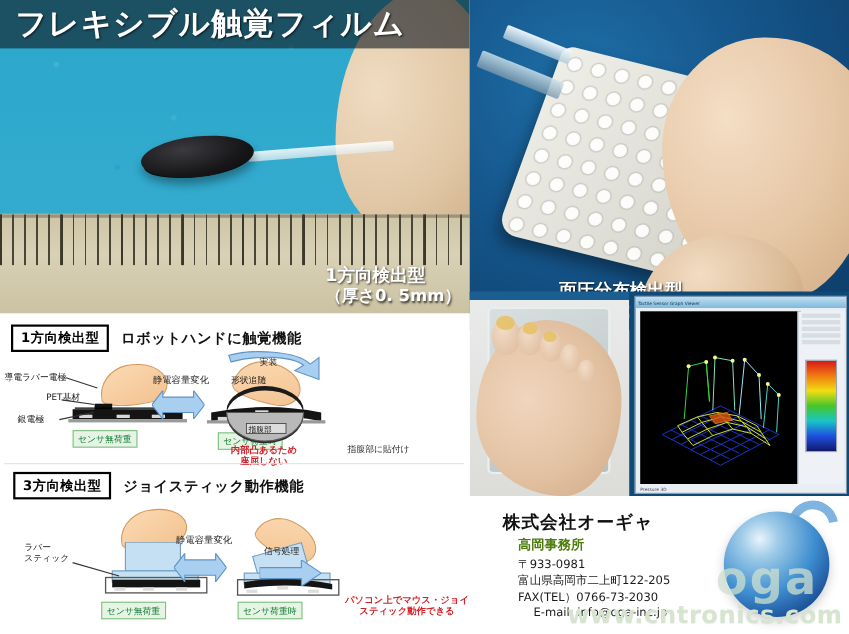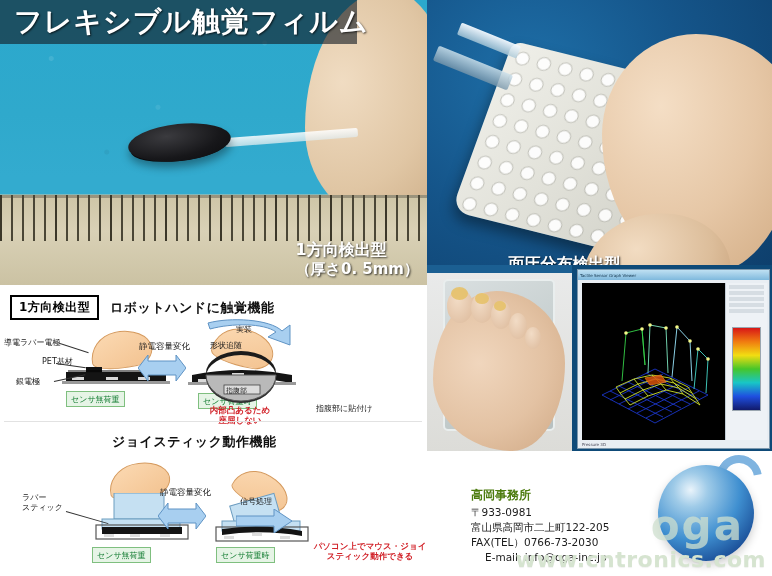--- a/index.html
+++ b/index.html
@@ -68,21 +68,21 @@
     transform: rotate(-4.5deg);
     border-radius: 2px;
   }
   .finger-tl {
     position:absolute; right:-28px; top:-10px; width:150px; height:230px;
     background: radial-gradient(ellipse at 25% 40%, #f0dcc2 0%, #e0c6a4 55%, #c9a982 100%);
     border-radius: 56% 44% 50% 50% / 60% 58% 42% 40%;
   }
   
   .banner {
-    position: absolute; left: 0; top: 0; width: 357px; height: 44px;
+    position: absolute; left: 0; top: 0; width: 427px; height: 44px;
     background: rgba(20,28,36,.62);
     display: flex; align-items: center;
   }
   .banner-title {
     color: #ffffff; font-size: 28px; font-weight: bold;
     letter-spacing: 1px; padding-left: 14px;
     text-shadow: 1px 1px 2px rgba(0,0,0,.7);
     white-space: nowrap;
   }
   .cap-tl {
@@ -437,20 +437,21 @@
     <div class="lbl-red" style="left:190px; top:120px; width:100px;">
       <span style="white-space:pre-line;">内部凸あるため
 座屈しない</span>
     </div>
 
     <div class="callout-line" style="left:288px; top:348px; width:0;"></div>
     <div class="lbl" style="left:316px; top:119px; font-size:8px;">指腹部に貼付け</div>
 
     <div style="position:absolute; left:4px; top:136px; width:418px; height:1px; background:#e2e2e2;"></div>
 
+    <div class="sec-tag" style="left:12px; top:144px;">3方向検出型</div>
     <div class="sec-head" style="left:112px; top:148px;">ジョイスティック動作機能</div>
 
     <div class="finger-shape" style="left:108px; top:178px; width:62px; height:36px; border-radius:46% 54% 30% 70% / 70% 58% 42% 30%; transform:rotate(-14deg);"></div>
     <svg style="position:absolute; left:88px; top:208px;" width="118" height="54">
       <rect x="26" y="0" width="50" height="26" fill="#c5e0f2" stroke="#6d9dc0" stroke-width="1"></rect>
       <rect x="14" y="26" width="78" height="10" fill="#c5e0f2" stroke="#6d9dc0" stroke-width="1"></rect>
       <rect x="8" y="32" width="92" height="14" fill="none" stroke="#555" stroke-width="1.2"></rect>
       <rect x="14" y="34" width="80" height="7" fill="#141414"></rect>
       <rect x="16" y="41" width="10" height="3" fill="#ddd"></rect>
       <rect x="42" y="41" width="10" height="3" fill="#ddd"></rect>
@@ -491,20 +492,21 @@
       <span style="white-space:pre-line;">パソコン上でマウス・ジョイ
 スティック動作できる</span>
     </div>
   </div>
 
   <div class="contact">
     <div class="globe-arc"></div>
     <div class="globe"></div>
     <div class="wm-oga">oga</div>
 
+    <div class="c-name">株式会社オーギャ</div>
     <div class="c-office">高岡事務所</div>
     <div class="c-line" style="top:55px;">〒933-0981</div>
     <div class="c-line" style="top:70px;">富山県高岡市二上町122-205</div>
     <div class="c-line" style="top:85px;">FAX(TEL）0766-73-2030</div>
     <div class="c-line" style="top:100px;margin-left:14px;">E-mail: info@oga-inc.jp</div>
 
     <div class="watermark">www.cntronics.com</div>
   </div>
 
 </div>

